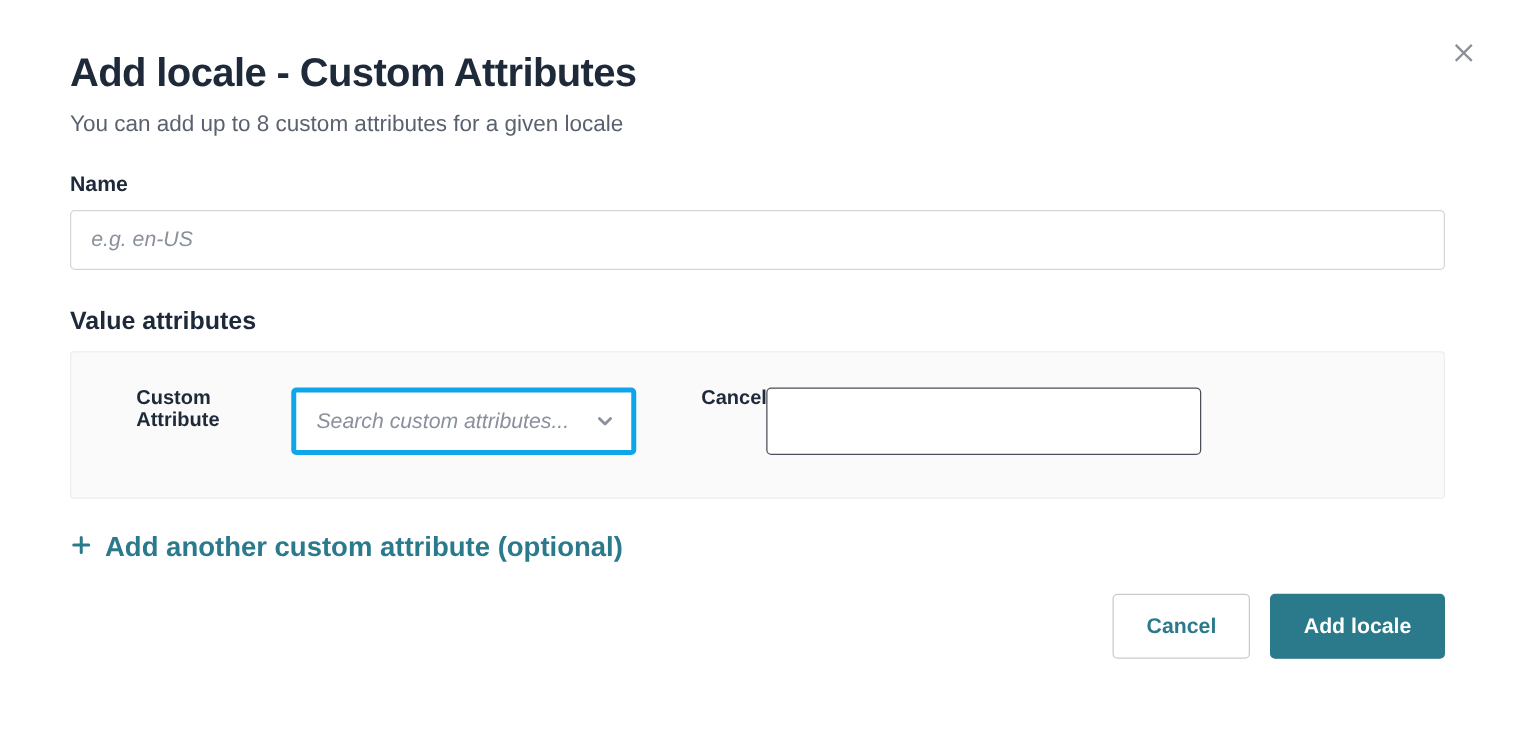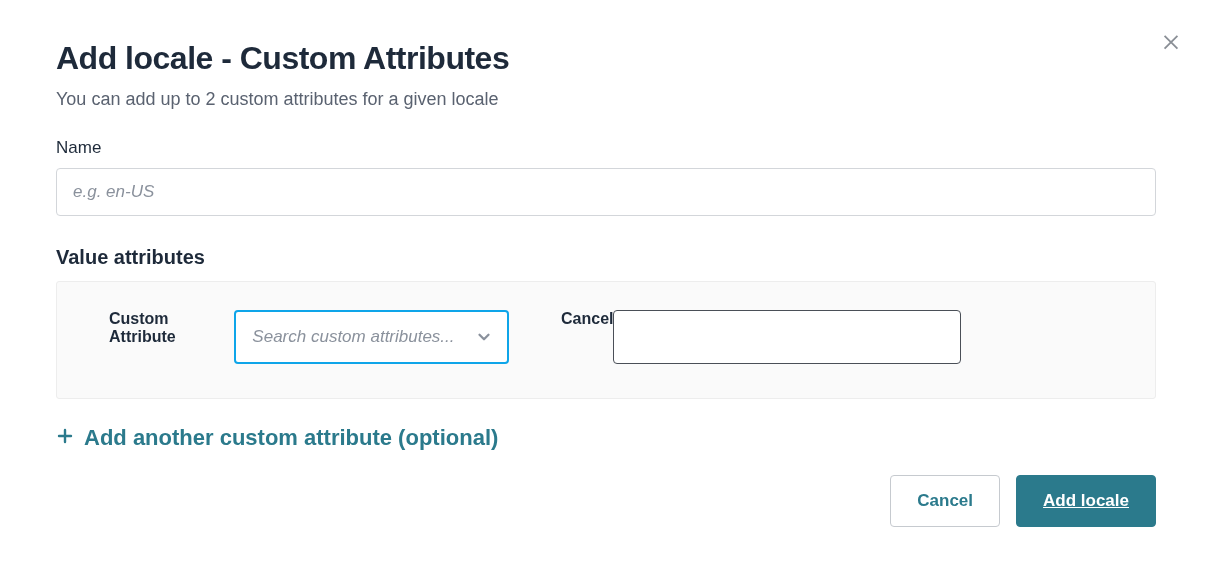--- a/index.html
+++ b/index.html
@@ -30,21 +30,21 @@
       letter-spacing: -0.5px;
       margin-bottom: 12px;
     }
     .subtitle {
       font-size: 18px;
       color: #5a6270;
       margin-bottom: 28px;
     }
     .field-label {
       font-size: 17px;
-      font-weight: 400;
+      font-weight: 700;
       color: #1e2a3a;
       margin-bottom: 10px;
       display: block;
     }
     .section-heading {
       font-size: 20px;
       font-weight: 700;
       color: #1e2a3a;
       margin-top: 30px;
       margin-bottom: 12px;
@@ -84,21 +84,21 @@
       font-size: 16px;
       font-weight: 700;
       margin-bottom: 10px;
     }
     .select-wrapper {
       position: relative;
     }
     .select-input {
       width: 100%;
       height: 54px;
-      border: 2px solid #0ea5e9;
+      border: 4px solid #0ea5e9;
       border-radius: 4px;
       padding: 0 44px 0 16px;
       font-size: 17px;
       background: #ffffff;
       outline: none;
     }
     .select-input::placeholder {
       color: #8a919c;
       font-style: italic;
     }
@@ -153,38 +153,37 @@
     }
     .btn-secondary {
       background: #ffffff;
       border: 1px solid #c6cacf;
       color: #2b7a8c;
     }
     .btn-primary {
       background: #2b7a8c;
       color: #ffffff;
       border: 1px solid #2b7a8c;
-      text-decoration: underline;
     }
   </style>
 </head>
 <body>
 
 <div class="modal">
 
   <div class="close-btn">
     <span>
       <svg viewBox="0 0 24 24" fill="currentColor">
           <path d="M18.3 5.71L12 12.01l-6.3-6.3L4.29 7.12l6.3 6.3-6.3 6.29 1.41 1.42 6.3-6.3 6.3 6.3 1.41-1.42-6.3-6.29 6.3-6.3z"></path>
         </svg>
     </span>
   </div>
 
   <h1 class="title">Add locale - Custom Attributes</h1>
-  <p class="subtitle">You can add up to 2 custom attributes for a given locale</p>
+  <p class="subtitle">You can add up to 8 custom attributes for a given locale</p>
 
   <label class="field-label">Name</label>
   <input type="text" class="text-input" placeholder="e.g. en-US" style="">
 
   <h2 class="section-heading">Value attributes</h2>
 
   <div class="panel">
     <div class="row">
       <div class="col">
         <label class="field-label">Custom Attribute</label>

